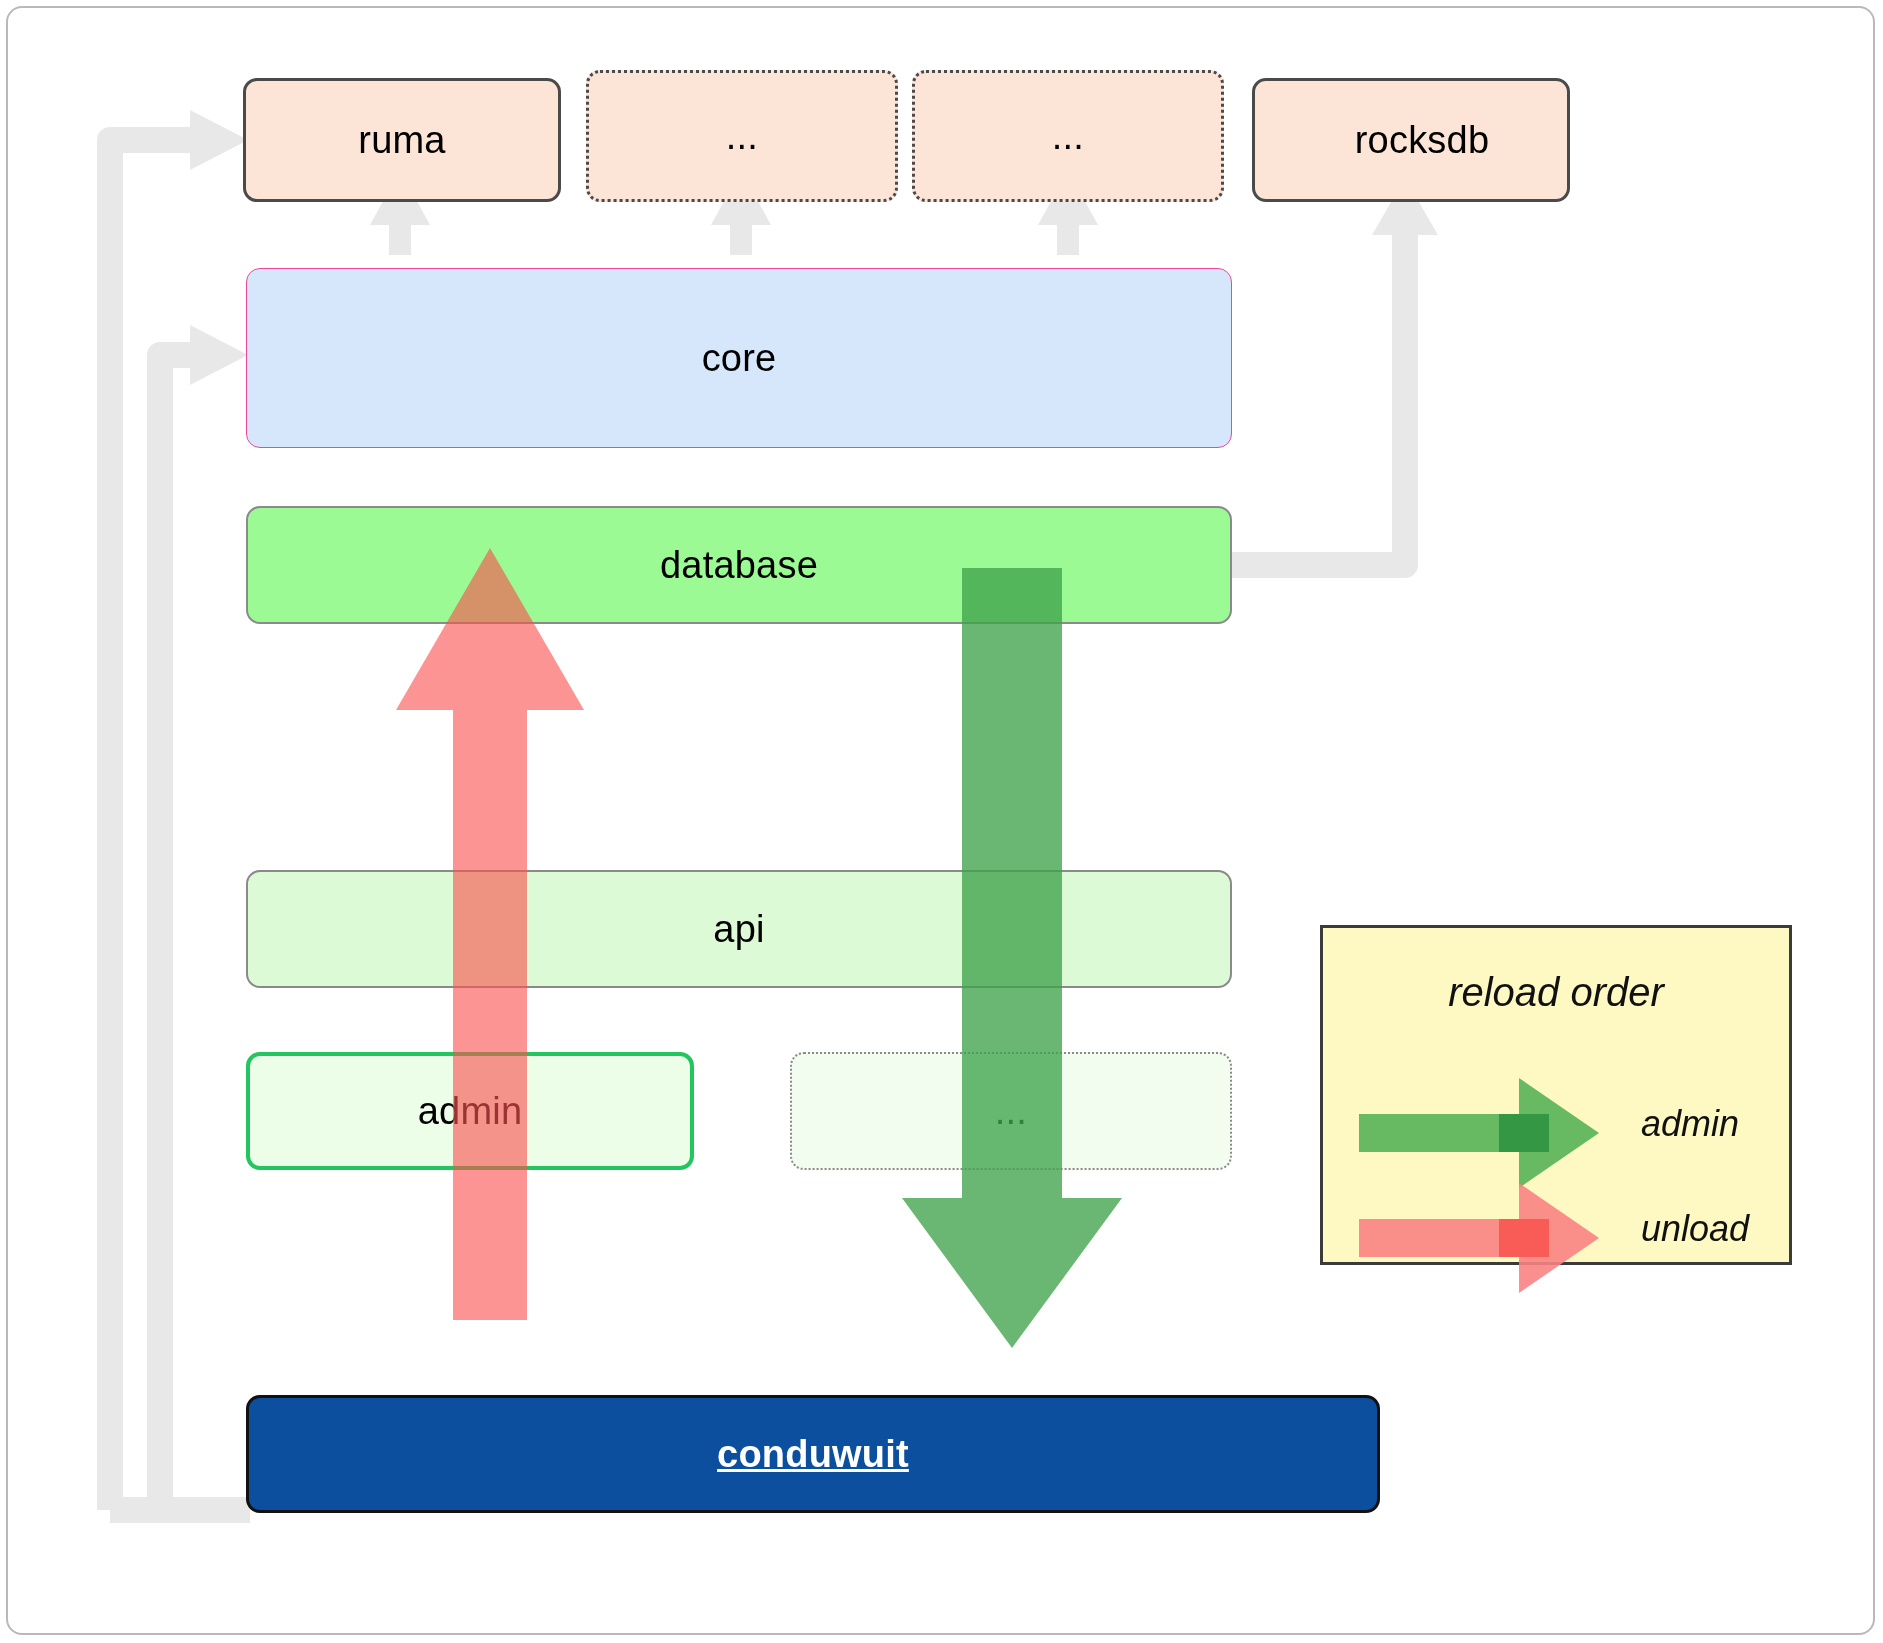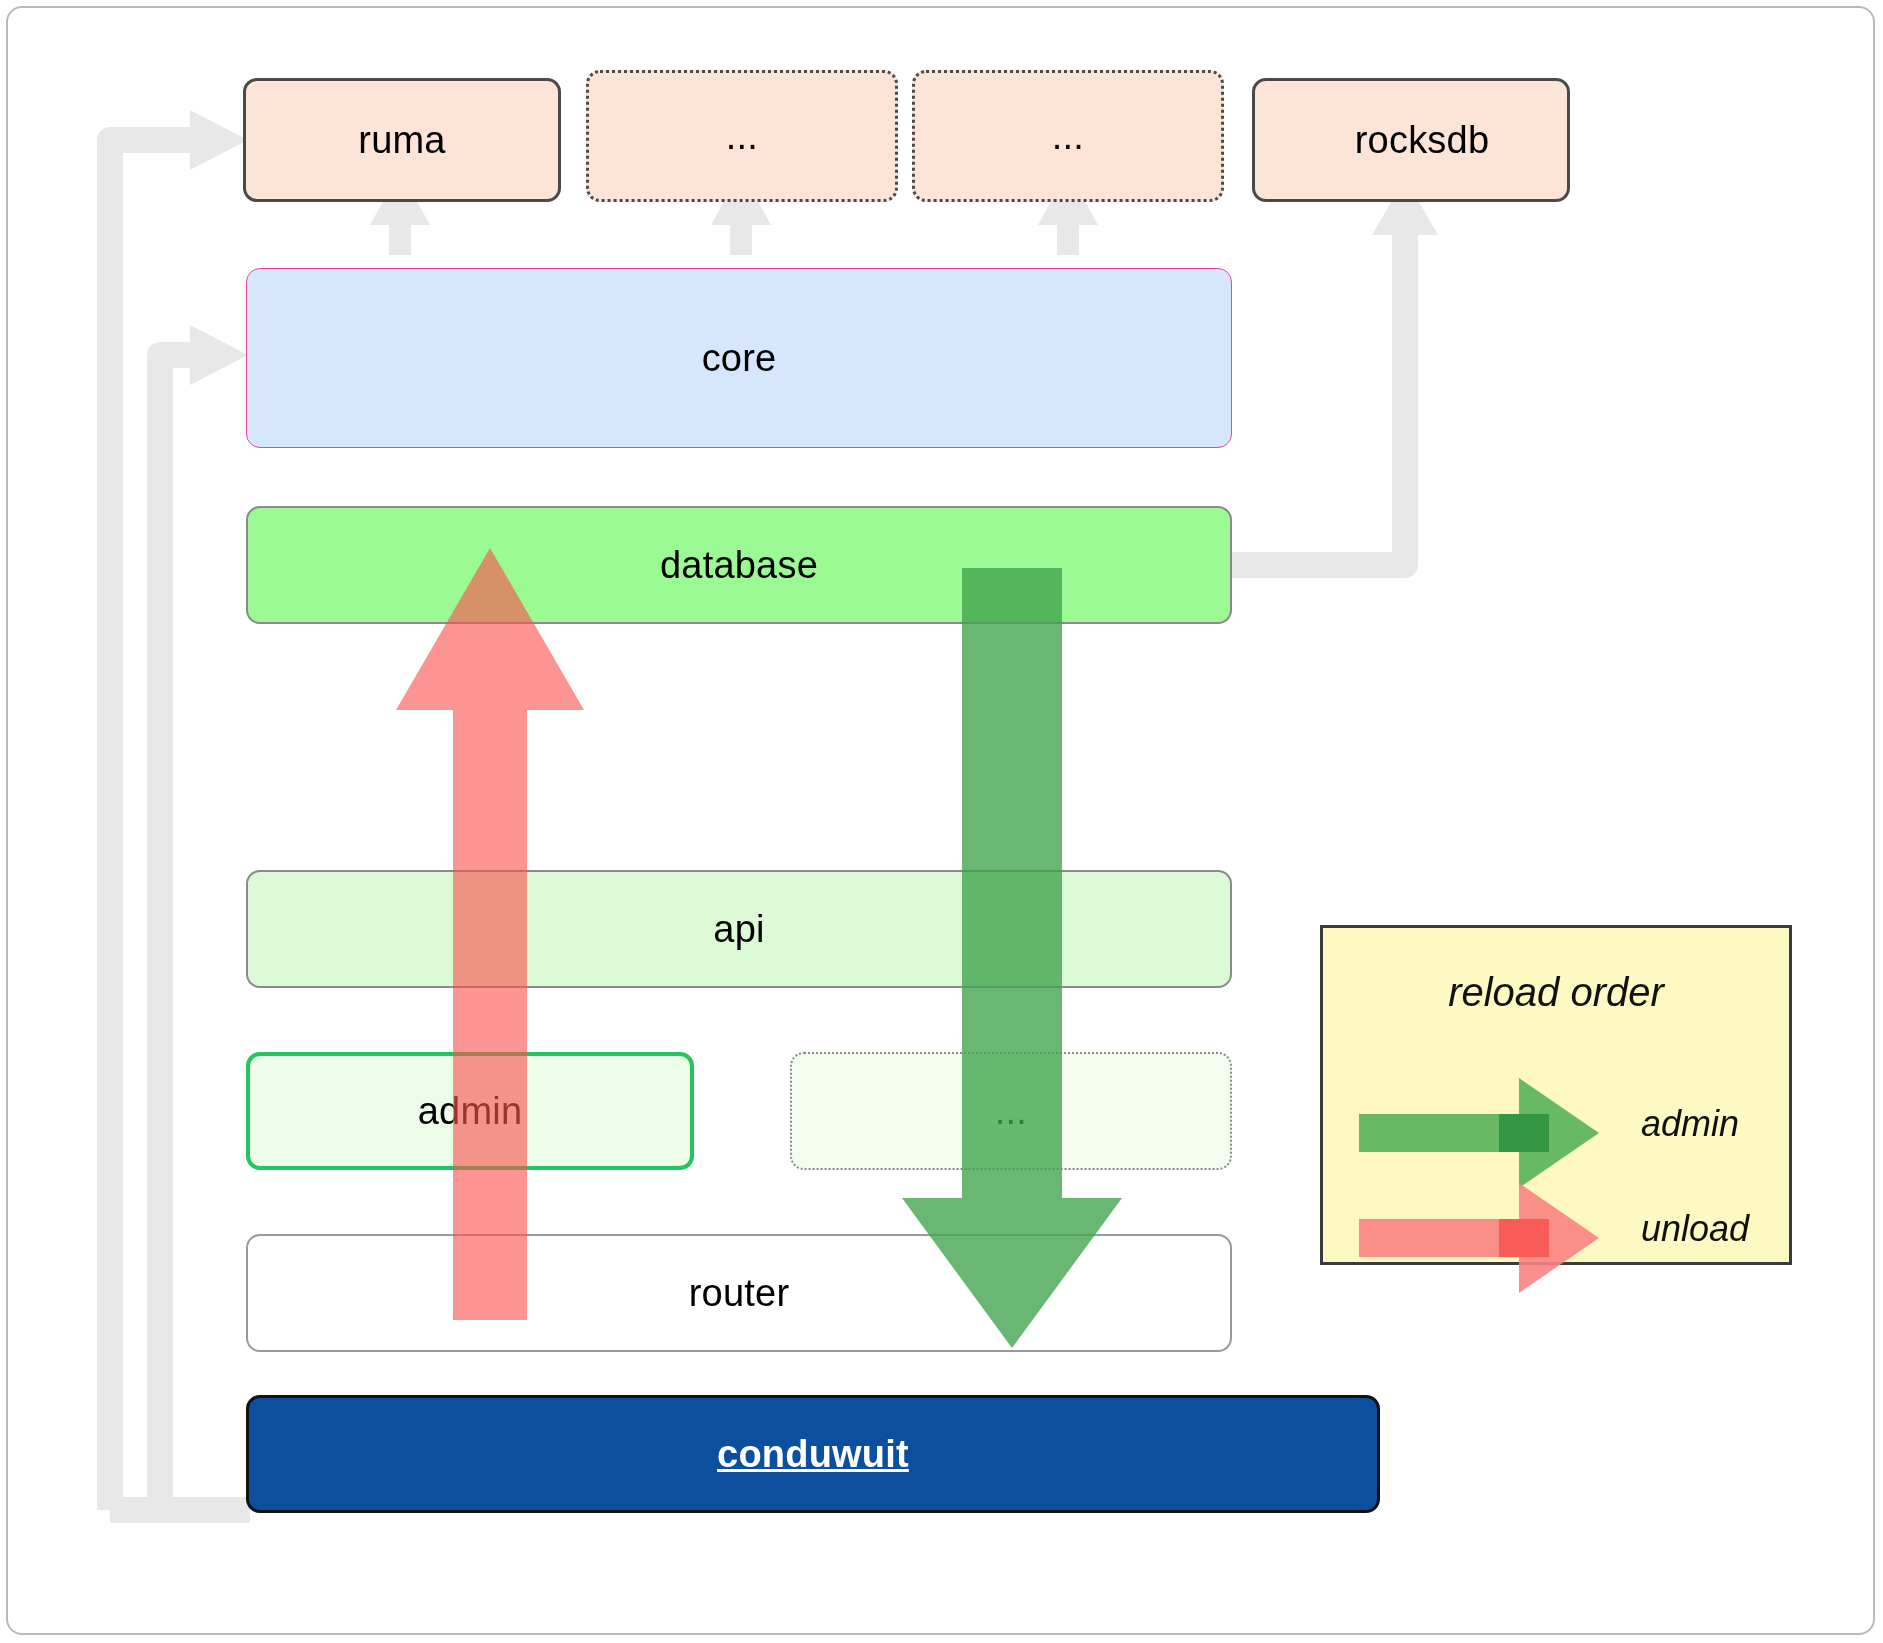--- a/index.html
+++ b/index.html
@@ -183,23 +183,20 @@
   </div>
 
   <div class="node admin-box" style="left:246px; top:1052px; width:448px; height:118px;">
     <span class="lbl">admin</span>
   </div>
 
   <div class="node dots-box" style="left:790px; top:1052px; width:442px; height:118px;">
     <span class="lbl">...</span>
   </div>
 
-  <div class="node router-box" style="left:246px; top:1234px; width:986px; height:118px;">
-    <span class="lbl">router</span>
-  </div>
 
   <div class="node conduwuit-box" style="left:246px; top:1395px; width:1134px; height:118px;text-decoration:underline;">
     <span class="lbl">conduwuit</span>
   </div>
 
   <svg class="ov" id="bigarrows" viewBox="0 0 1883 1643" preserveAspectRatio="none">
 
     <g opacity="0.62">
       <polygon points="453,1320 453,710 396,710 490,548 584,710 527,710 527,1320" fill="#f8534f"></polygon>
     </g>

